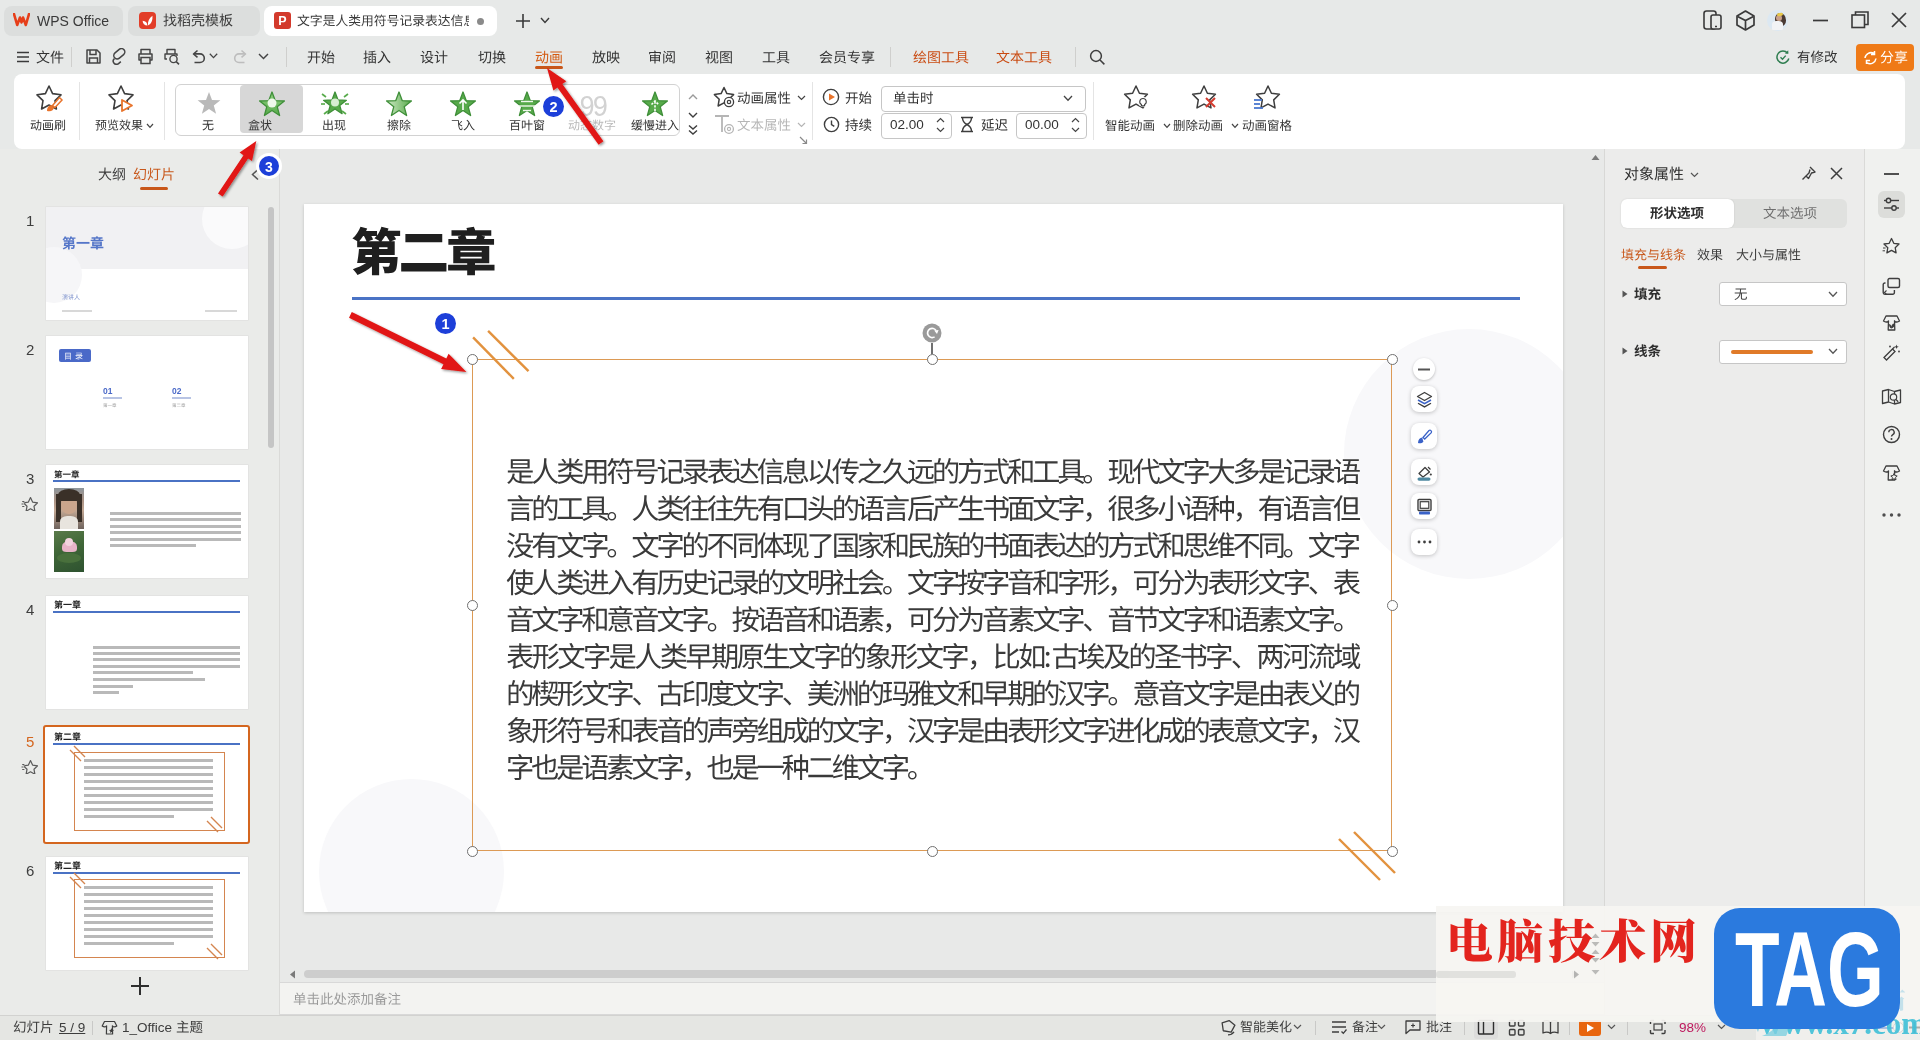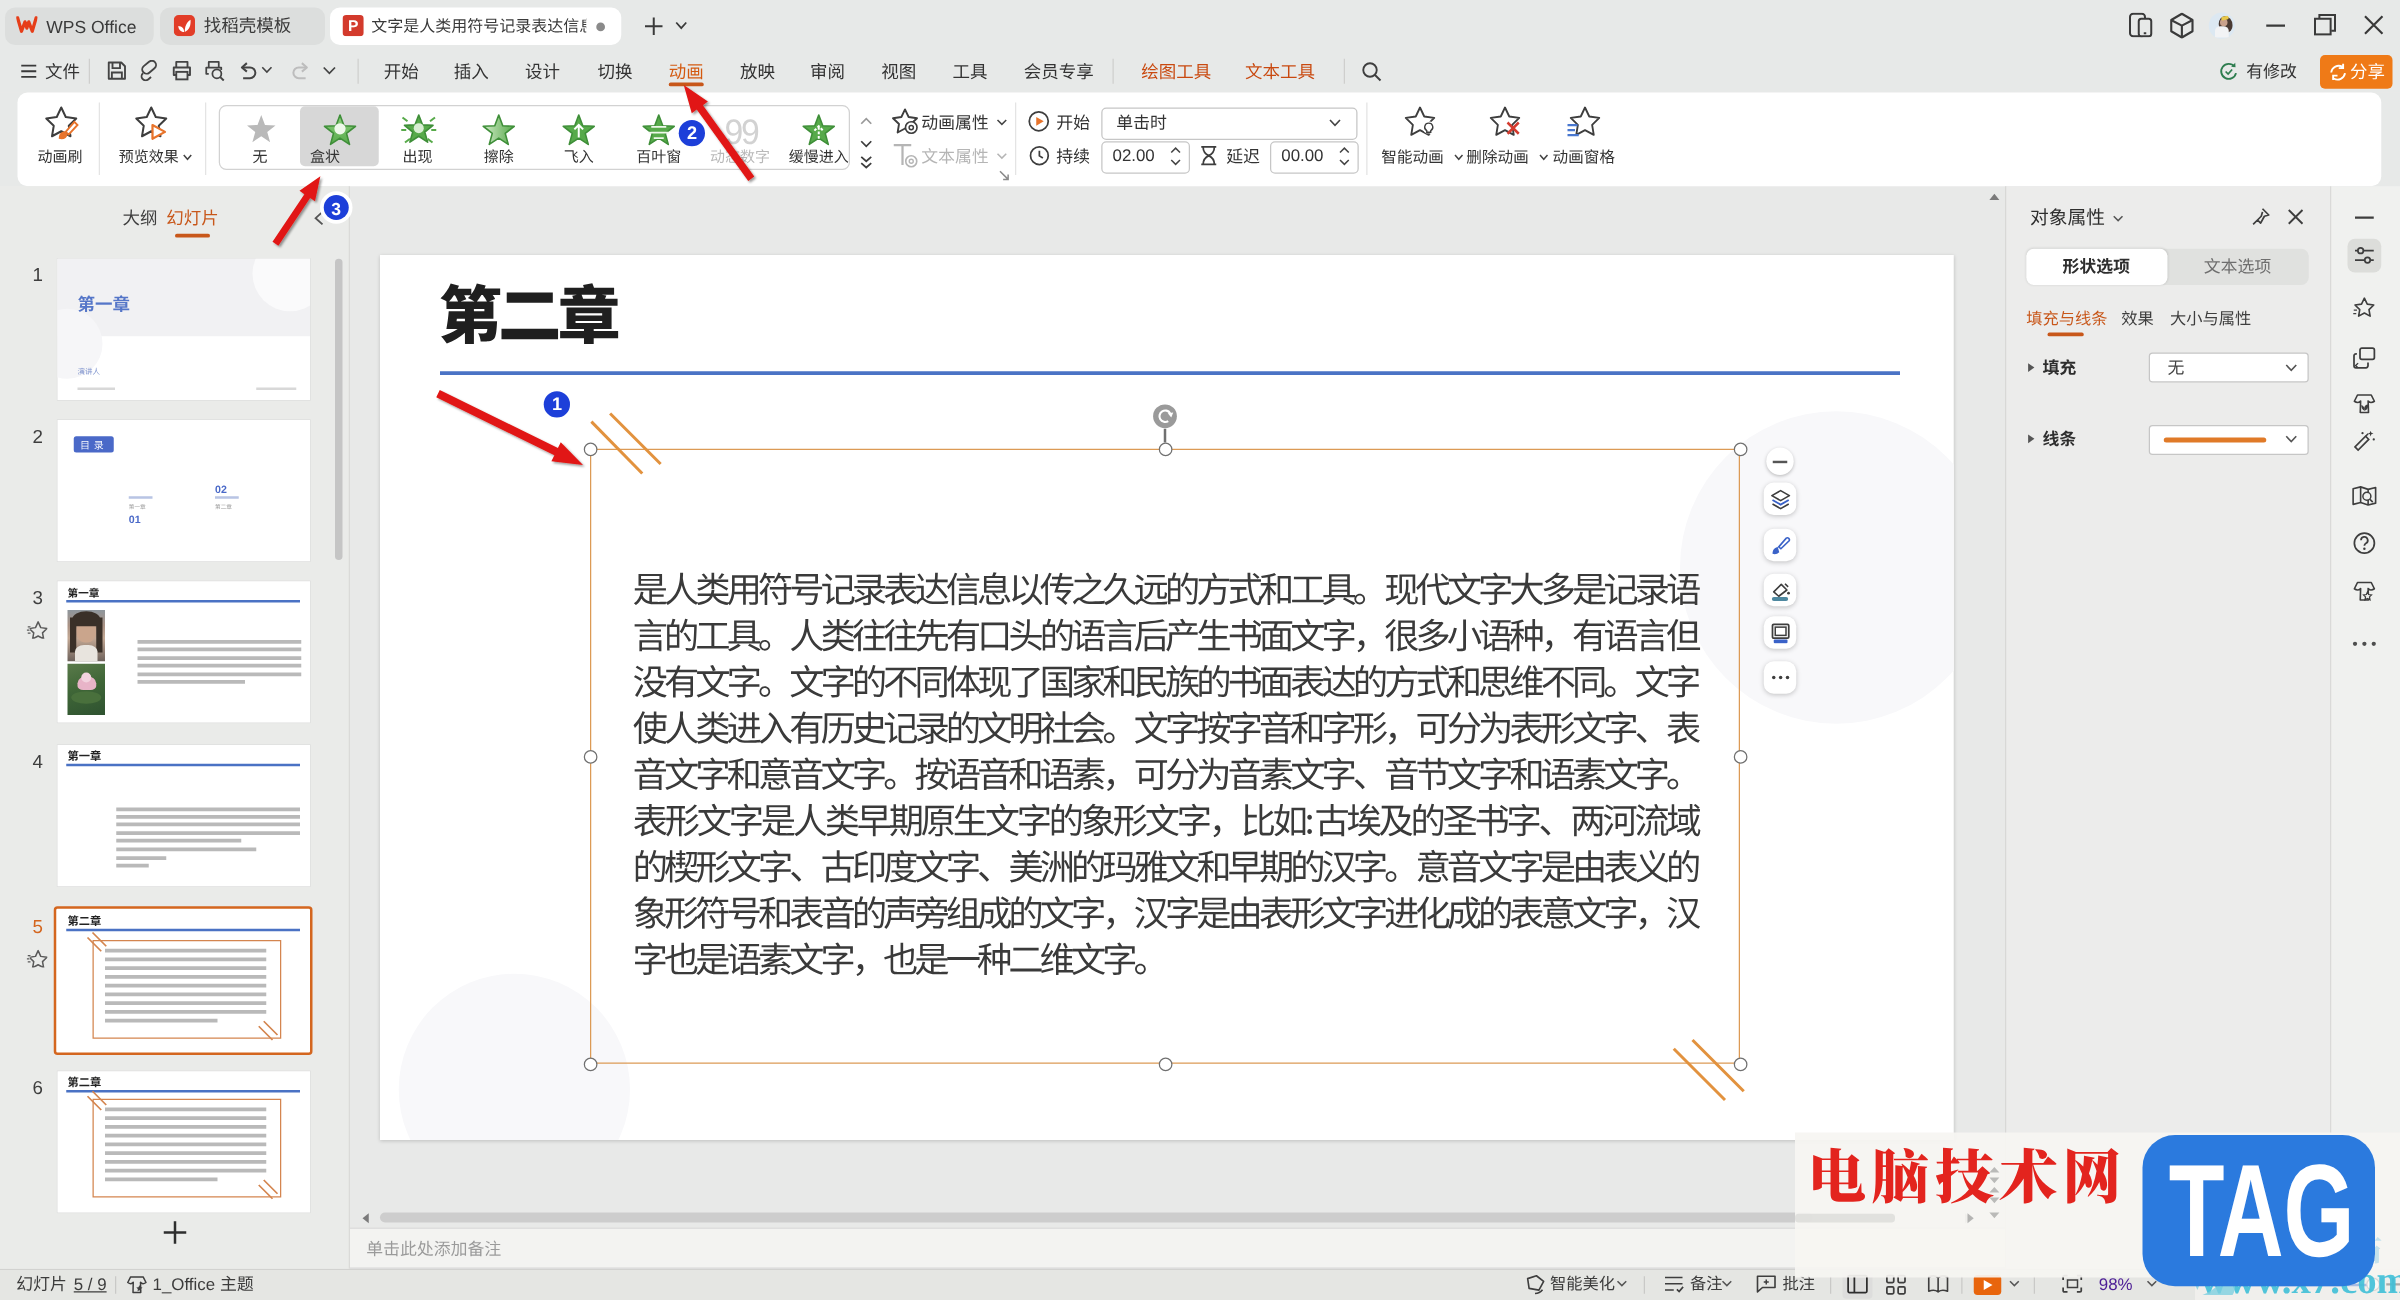--- a/index.html
+++ b/index.html
@@ -742,21 +742,21 @@
       <use href="#sr5d" x="1000"></use>
       <use href="#sr8" x="2000"></use>
     </svg>
     <div style="position:absolute;left:62px;top:310px;width:30px;height:2px;background:#d8d8d8"></div>
     <div style="position:absolute;left:205px;top:310px;width:32px;height:2px;background:#d8d8d8"></div>
     <div style="position:absolute;left:59px;top:349px;width:32px;height:13px;background:#4a69c8;border-radius:2px"></div>
     <svg style="position:absolute;left:64px;top:351.5px;width:22.0px;height:8px;overflow:visible" viewBox="0 0 2750 1000" fill="#fff">
       <use href="#sr5e" x="0"></use>
       <use href="#sre" x="1375"></use>
     </svg>
-    <div style="position:absolute;left:103px;top:385.5px;font:700 8.5px 'Liberation Sans', sans-serif;color:#4a69c8;white-space:pre;margin-top:24px;">01</div>
+    <div style="position:absolute;left:103px;top:385.5px;font:700 8.5px 'Liberation Sans', sans-serif;color:#4a69c8;white-space:pre;">01</div>
     <div style="position:absolute;left:103px;top:397px;width:19px;height:1.5px;background:#b8c4e4"></div>
     <svg style="position:absolute;left:103px;top:403px;width:13.5px;height:4.5px;overflow:visible" viewBox="0 0 3000 1000" fill="#9a9a9a">
       <use href="#sr5f" x="0"></use>
       <use href="#sr60" x="1000"></use>
       <use href="#sr61" x="2000"></use>
     </svg>
     <div style="position:absolute;left:172px;top:385.5px;font:700 8.5px 'Liberation Sans', sans-serif;color:#4a69c8;white-space:pre;">02</div>
     <div style="position:absolute;left:172px;top:397px;width:19px;height:1.5px;background:#b8c4e4"></div>
     <svg style="position:absolute;left:172px;top:403px;width:13.5px;height:4.5px;overflow:visible" viewBox="0 0 3000 1000" fill="#9a9a9a">
       <use href="#sr5f" x="0"></use>
@@ -1462,21 +1462,21 @@
       <path d="M2 1 L9 5 L2 9 Z" fill="#fff"></path>
     </svg>
     <svg style="position:absolute;left:1607px;top:1024px;" width="9" height="6" viewBox="0 0 9 6">
       <path d="M1 1 L4.5 4.5 L8 1" stroke="#555" stroke-width="1.2" fill="none"></path>
     </svg>
     <div style="position:absolute;left:1627px;top:1021px;width:1px;height:14px;background:#c9c9c7"></div>
     <svg style="position:absolute;left:1649px;top:1019px;" width="18" height="17" viewBox="0 0 18 17">
       <path d="M1.5 5 V2.5 A1 1 0 0 1 2.5 1.5 H5 M12.5 1.5 H15 A1 1 0 0 1 16 2.5 V5 M16 11 V13.5 A1 1 0 0 1 15 14.5 H12.5 M5 14.5 H2.5 A1 1 0 0 1 1.5 13.5 V11" fill="none" stroke="#3e3e3e" stroke-width="1.4"></path>
       <rect x="5" y="5" width="8" height="6" fill="none" stroke="#3e3e3e" stroke-width="1.2"></rect>
     </svg>
-    <div style="position:absolute;left:1679px;top:1020px;font:400 13.5px 'Liberation Sans', sans-serif;color:#4c1d95;white-space:pre;">98%</div>
+    <div style="position:absolute;left:1679px;top:1020px;font:400 13.5px 'Liberation Sans', sans-serif;color:#be185d;white-space:pre;">98%</div>
     <svg style="position:absolute;left:1717px;top:1024px;" width="9" height="6" viewBox="0 0 9 6">
       <path d="M1 1 L4.5 4.5 L8 1" stroke="#555" stroke-width="1.2" fill="none"></path>
     </svg>
     <svg style="position:absolute;left:1741px;top:1026px;" width="14" height="3" viewBox="0 0 14 3">
       <path d="M1 1.5 H13" stroke="#3e3e3e" stroke-width="2"></path>
     </svg>
     <div style="position:absolute;left:1768px;top:1027px;width:132px;height:2px;background:#3967c8"></div>
     <div style="position:absolute;left:1893px;top:1022px;width:11px;height:11px;background:#fff;border:1px solid #aaa;border-radius:50%;box-sizing:border-box"></div>
     <svg style="position:absolute;left:1908px;top:1021px;" width="13" height="13" viewBox="0 0 13 13">
       <path d="M6.5 1 V12 M1 6.5 H12" stroke="#3e3e3e" stroke-width="1.8"></path>

